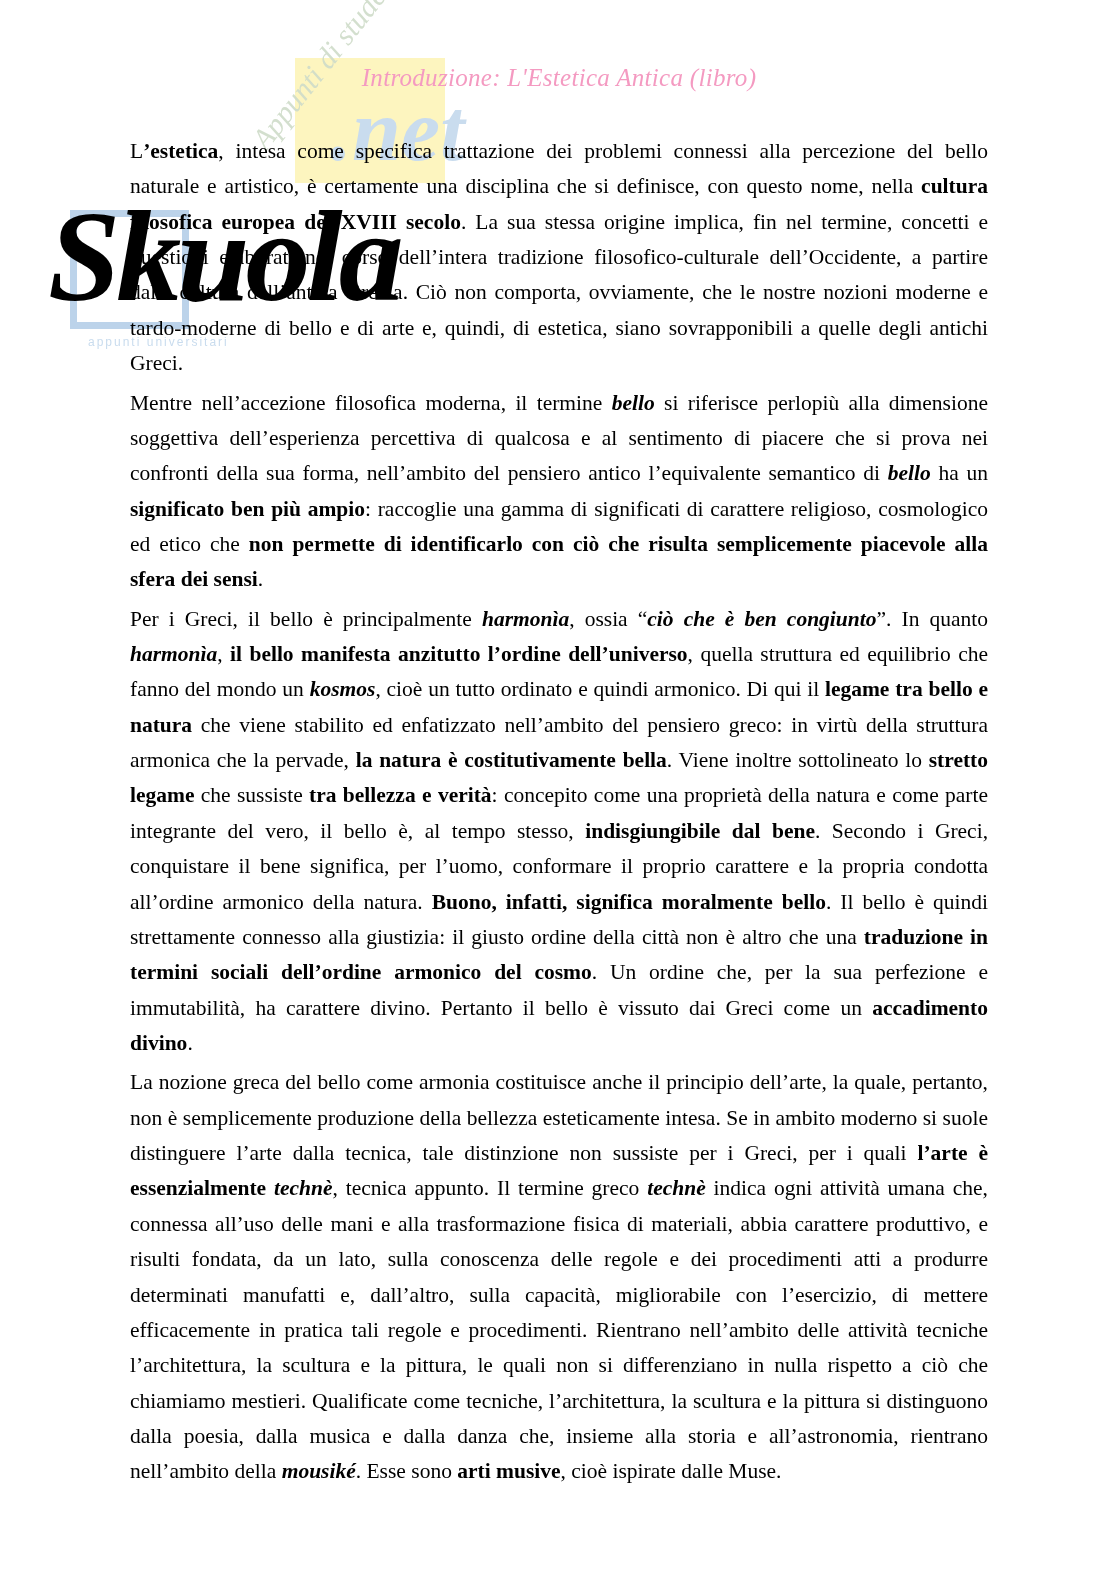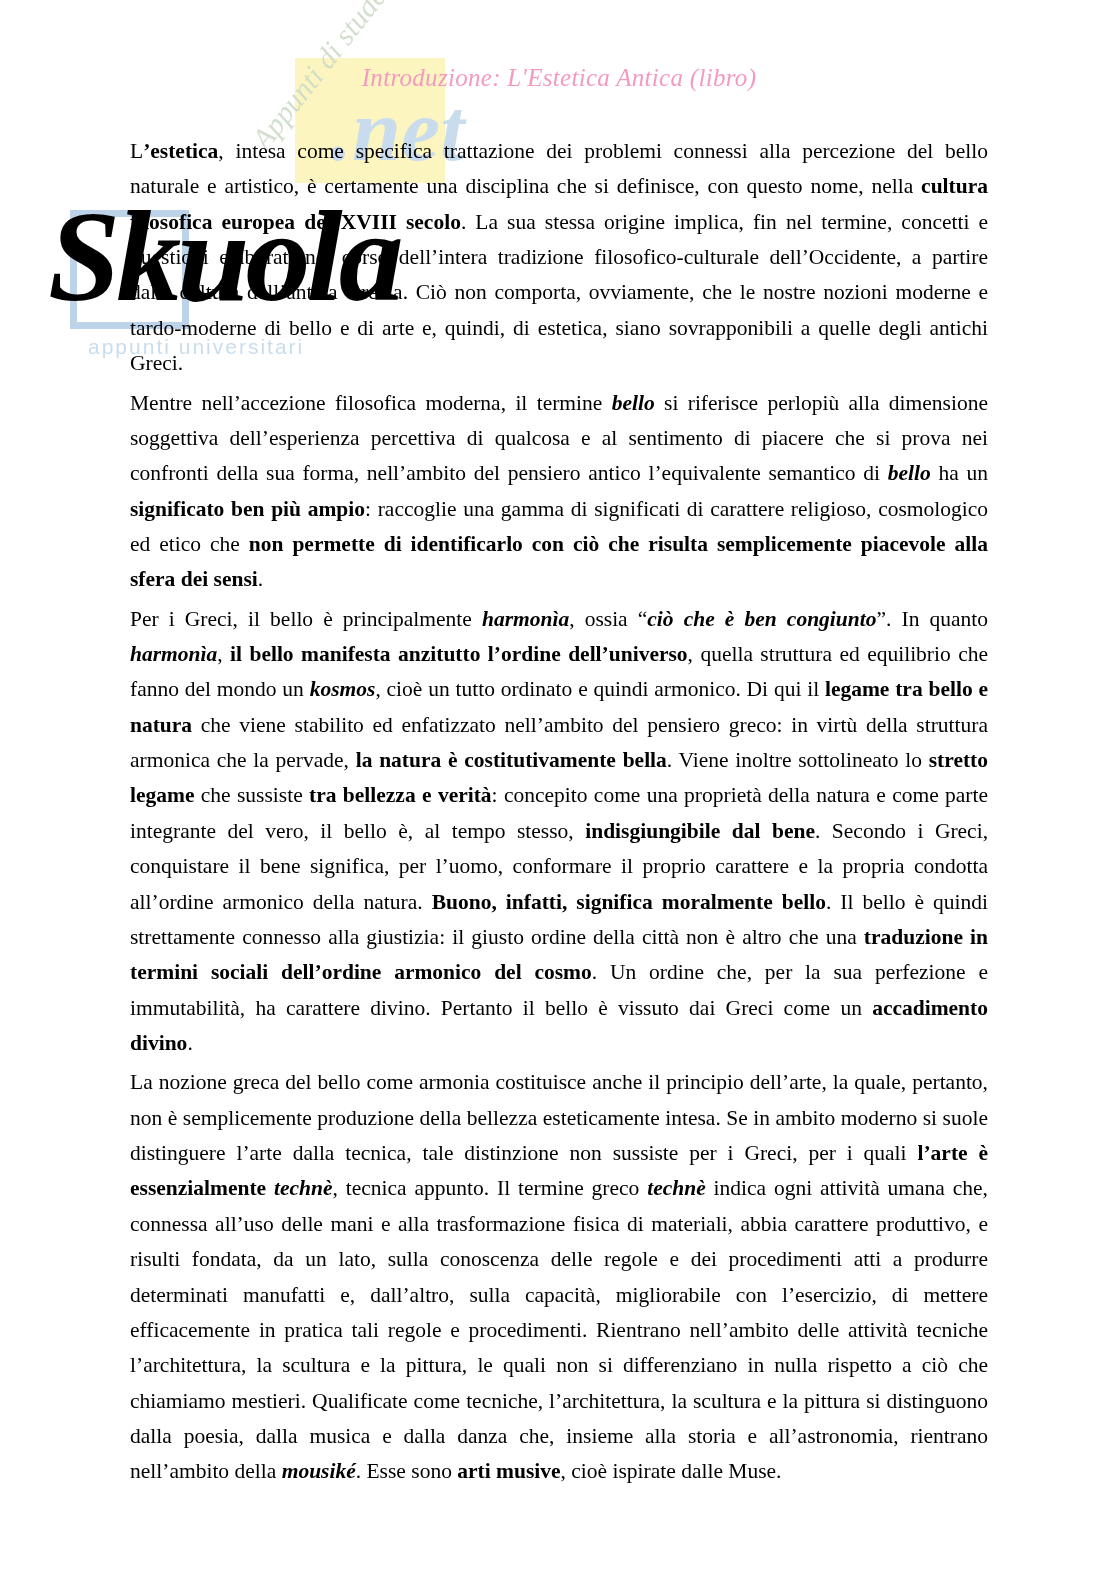--- a/index.html
+++ b/index.html
@@ -70,21 +70,21 @@
     font-weight: bold;
     font-style: italic;
     color: #c9dcee;
     white-space: nowrap;
   }
   .wm-sub {
     position: absolute;
     left: 58px;
     top: 295px;
     font-family: "Liberation Sans", sans-serif;
-    font-size: 21px;
+    font-size: 12px;
     letter-spacing: 2px;
     color: #c9dcee;
     white-space: nowrap;
   }
   .wm-diag {
     position: absolute;
     left: 215px;
     top: 95px;
     font-family: "Liberation Serif", serif;
     font-size: 30px;

